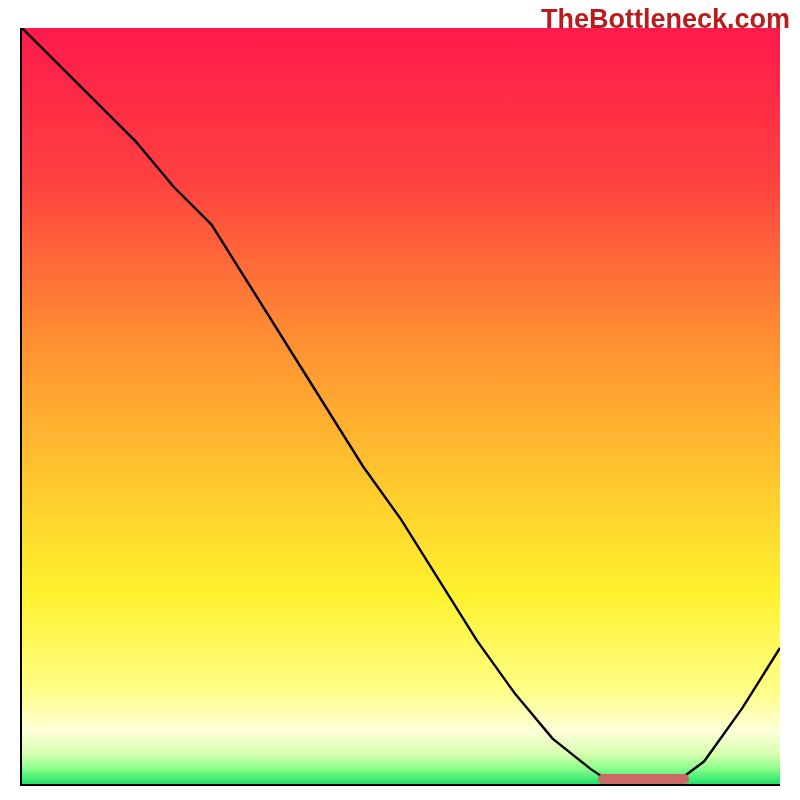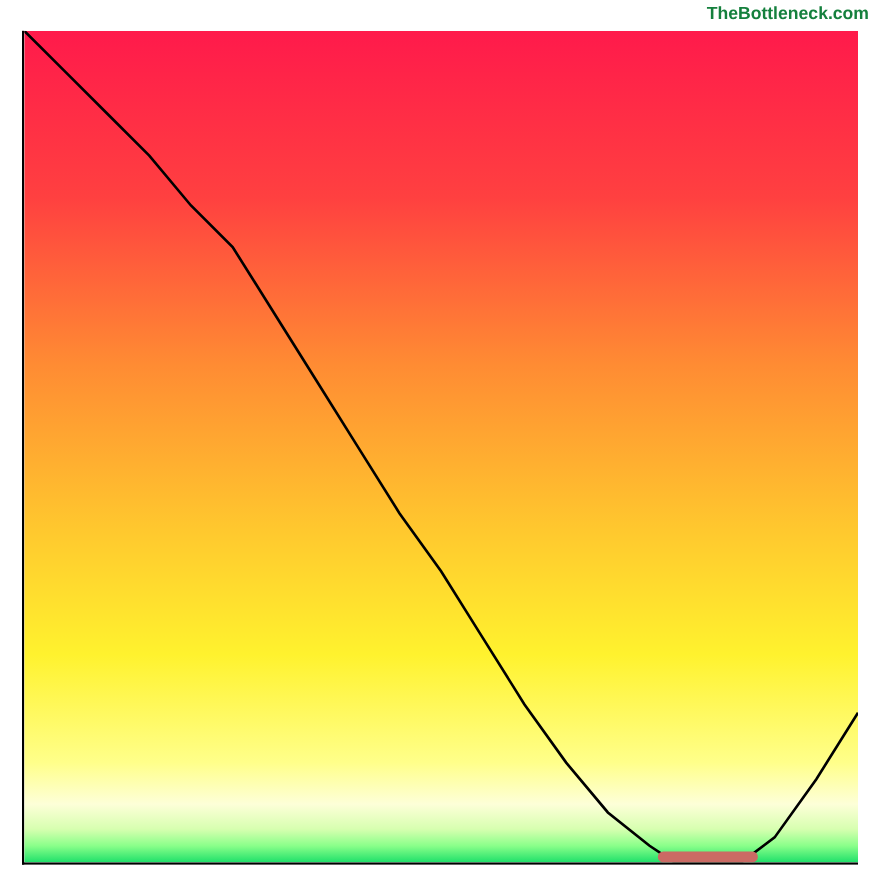--- a/index.html
+++ b/index.html
@@ -8,23 +8,23 @@
     width: 800px;
     height: 800px;
     position: relative;
     font-family: Arial, sans-serif;
     background: #fff;
   }
   .attribution {
     position: absolute;
     top: 4px;
     right: 10px;
-    font-size: 16px;
+    font-size: 27px;
     font-weight: bold;
-    color: #15803d;
+    color: #b91c1c;
     z-index: 10;
   }
   .plot-area {
     position: absolute;
     left: 20px;
     top: 28px;
     width: 760px;
     height: 758px;
     border-left: 2px solid #000;
     border-bottom: 2px solid #000;

